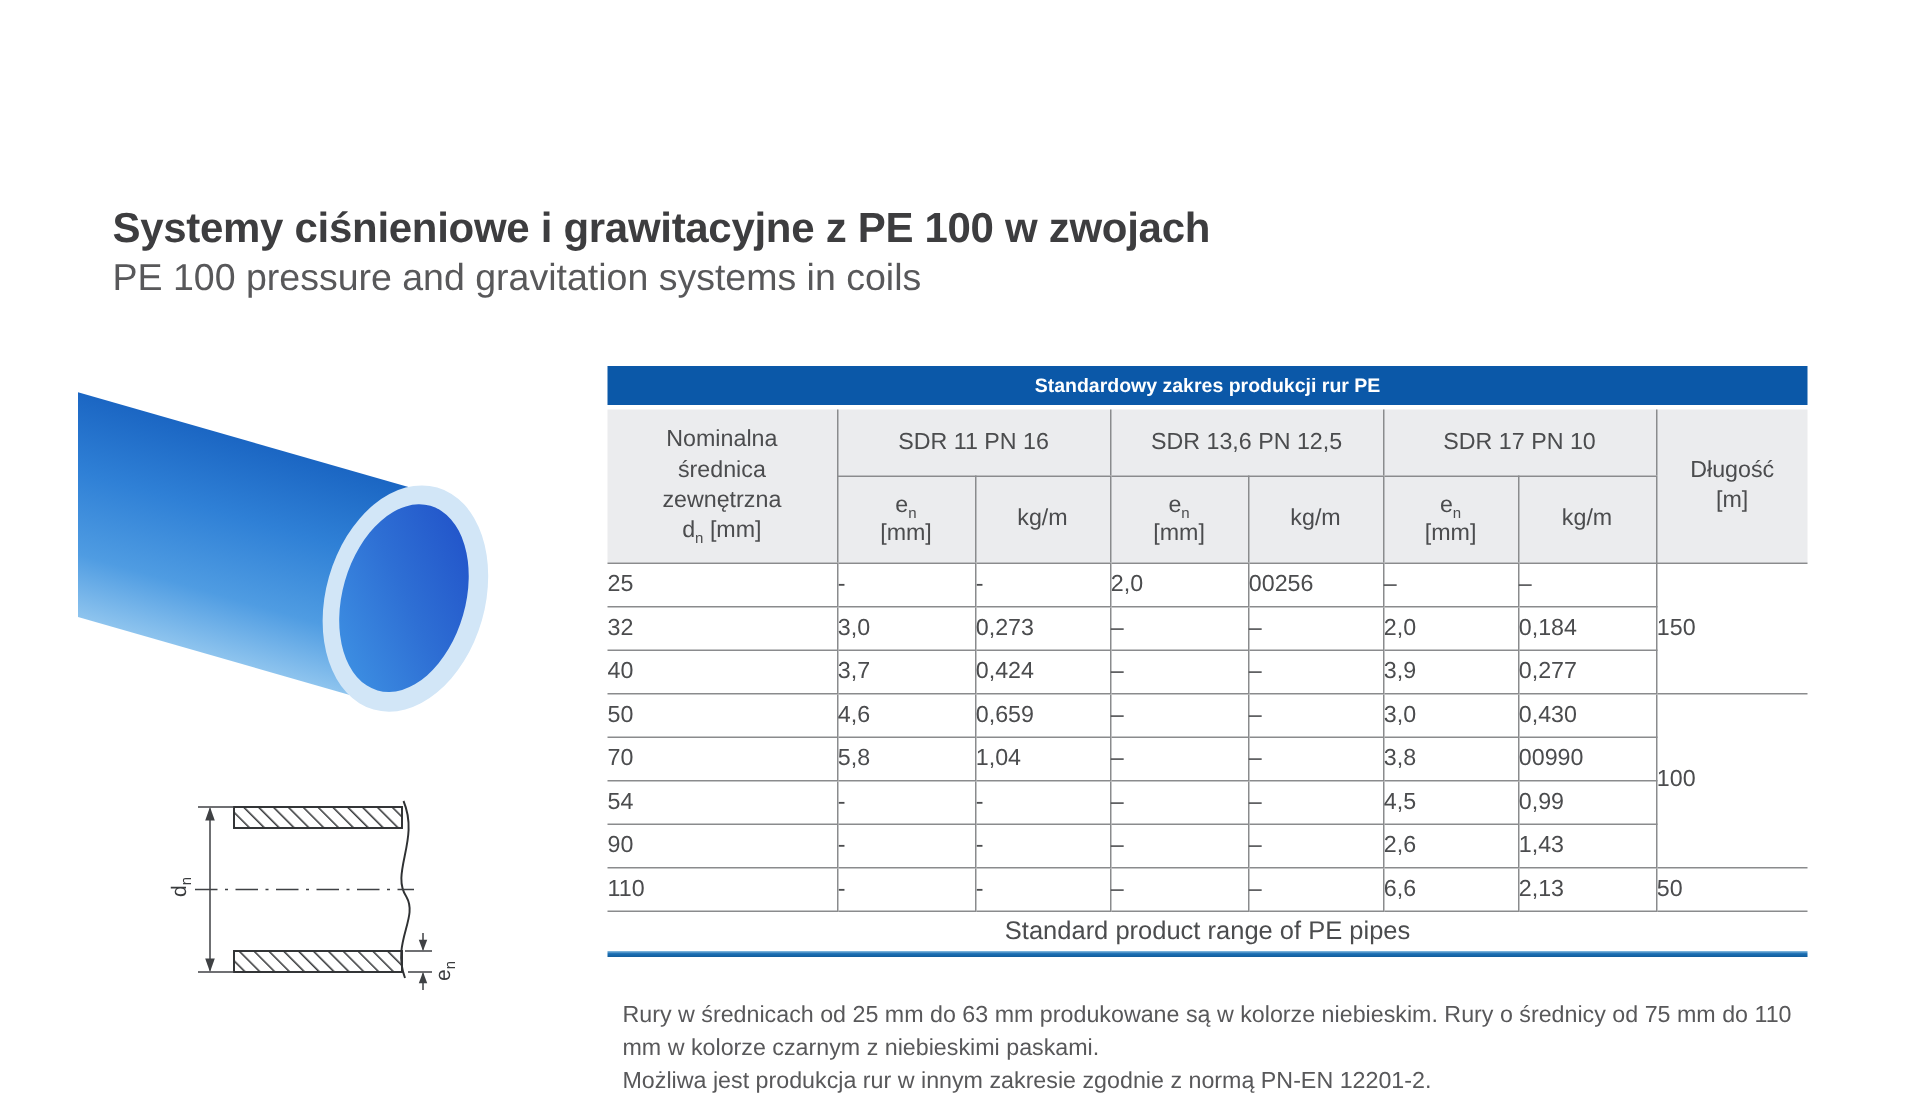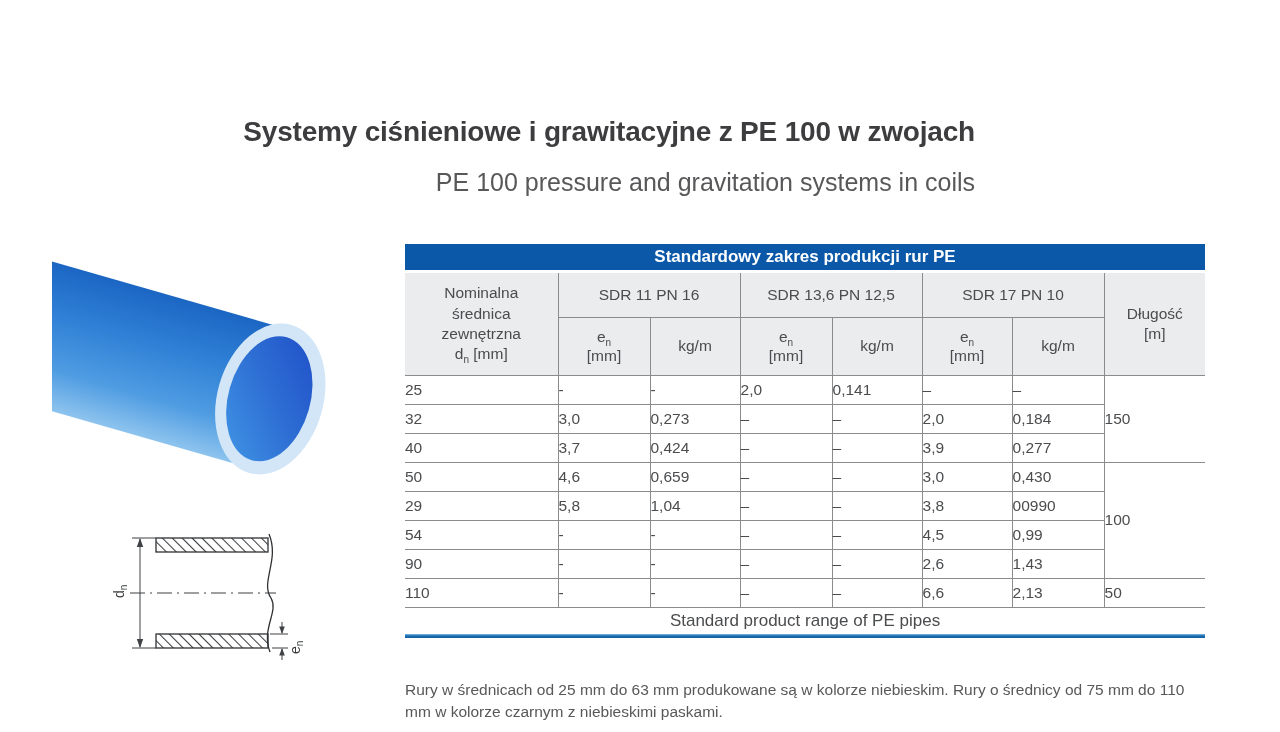--- a/index.html
+++ b/index.html
@@ -9,33 +9,33 @@
     --txt:#4b4c4e;
     --soft:#58585a;
   }
   *{margin:0;padding:0;box-sizing:border-box;}
   html,body{background:#ffffff;}
   body{
     width:1280px;height:732px;position:relative;overflow:hidden;
     font-family:"Liberation Sans","DejaVu Sans",sans-serif;
     color:var(--txt);
   }
-  .title-block{position:absolute;left:75px;top:116px;width:900px;text-align:right;}
+  .title-block{position:absolute;left:75px;top:136px;width:900px;}
   .title-block h1{
     font-size:28px;font-weight:bold;color:#3d3d3f;letter-spacing:-0.2px;line-height:1.15;
   }
   .title-block h2{
-    font-size:25px;font-weight:400;color:var(--soft);margin-top:20px;line-height:1.15;
+    font-size:25px;font-weight:400;color:var(--soft);margin-top:3px;line-height:1.15;
   }
   .pipe-photo{position:absolute;left:52px;top:240px;width:336px;height:266px;overflow:hidden;}
   .pipe-drawing{position:absolute;left:110px;top:526px;width:242px;height:146px;}
 
   .table-wrap{position:absolute;left:405px;top:244px;width:800px;}
   .blue-bar{
-    height:26px;background:var(--blue);color:#ffffff;font-weight:bold;font-size:17px;
+    height:26px;background:var(--blue);color:#ffffff;font-weight:bold;font-size:13px;
     text-align:center;line-height:26px;margin-bottom:3px;
   }
   table.spec{
     width:800px;border-collapse:collapse;table-layout:fixed;
     font-size:15.5px;color:var(--txt);
   }
   table.spec th{font-weight:400;}
   .hdr{background:var(--hdr-bg);}
   .bL{border-left:1px solid var(--bd);}
   .bB{border-bottom:1px solid var(--bd);margin-top:20px;}
@@ -43,21 +43,21 @@
   .sub{height:58px;text-align:center;vertical-align:middle;line-height:1.25;}
   .colhead{text-align:center;vertical-align:middle;line-height:1.3;}
   tr.data td{height:29px;text-align:left;vertical-align:middle;border-top:1px solid var(--bd);}
   td.len{text-align:center;vertical-align:middle;border-top:1px solid var(--bd);}
   td.footer-cell{
     border-top:1px solid var(--bd);height:27px;text-align:center;vertical-align:middle;
     font-size:17px;color:var(--txt);
   }
   .blue-underline{height:4px;background:linear-gradient(to bottom,#8fc0e2 0%,#1a6fb4 45%,#135d9c 100%);}
   sub.s{font-size:10px;line-height:0;}
-  .notes{position:absolute;left:405px;top:666px;width:806px;font-size:15.5px;color:var(--soft);line-height:1.42;margin-top:13px;}
+  .notes{position:absolute;left:415px;top:666px;width:806px;font-size:15.5px;color:var(--soft);line-height:1.42;}
   .notes p{margin:0;}
 </style>
 </head>
 <body>
 
 <div class="title-block">
   <h1>Systemy ciśnieniowe i grawitacyjne z PE 100 w zwojach</h1>
   <h2>PE 100 pressure and gravitation systems in coils</h2>
 </div>
 
@@ -153,21 +153,21 @@
         <th class="hdr sub bL bB"><span>e</span><sub class="s">n</sub><br><span>[mm]</span></th>
         <th class="hdr sub bL bB">kg/m</th>
       </tr>
     </thead>
     <tbody>
       <tr class="data">
         <td>25</td>
         <td class="bL">-</td>
         <td class="bL">-</td>
         <td class="bL">2,0</td>
-        <td class="bL">0,141</td>
+        <td class="bL">00256</td>
         <td class="bL">–</td>
         <td class="bL">–</td>
         <td class="len bL" rowspan="3">150</td>
       </tr>
       <tr class="data">
         <td>32</td>
         <td class="bL">3,0</td>
         <td class="bL">0,273</td>
         <td class="bL">–</td>
         <td class="bL">–</td>
@@ -187,21 +187,21 @@
         <td>50</td>
         <td class="bL">4,6</td>
         <td class="bL">0,659</td>
         <td class="bL">–</td>
         <td class="bL">–</td>
         <td class="bL">3,0</td>
         <td class="bL">0,430</td>
         <td class="len bL" rowspan="4">100</td>
       </tr>
       <tr class="data">
-        <td>29</td>
+        <td>70</td>
         <td class="bL">5,8</td>
         <td class="bL">1,04</td>
         <td class="bL">–</td>
         <td class="bL">–</td>
         <td class="bL">3,8</td>
         <td class="bL">00990</td>
       </tr>
       <tr class="data">
         <td>54</td>
         <td class="bL">-</td>
@@ -233,13 +233,14 @@
       <tr>
         <td class="footer-cell" colspan="8">Standard product range of PE pipes</td>
       </tr>
     </tbody>
   </table>
   <div class="blue-underline"></div>
 </div>
 
 <div class="notes">
   <p>Rury w średnicach od 25 mm do 63 mm produkowane są w kolorze niebieskim. Rury o średnicy od 75 mm do 110 mm w kolorze czarnym z niebieskimi paskami.</p>
+  <p>Możliwa jest produkcja rur w innym zakresie zgodnie z normą PN-EN 12201-2.</p>
 </div>
 
 </body></html>

